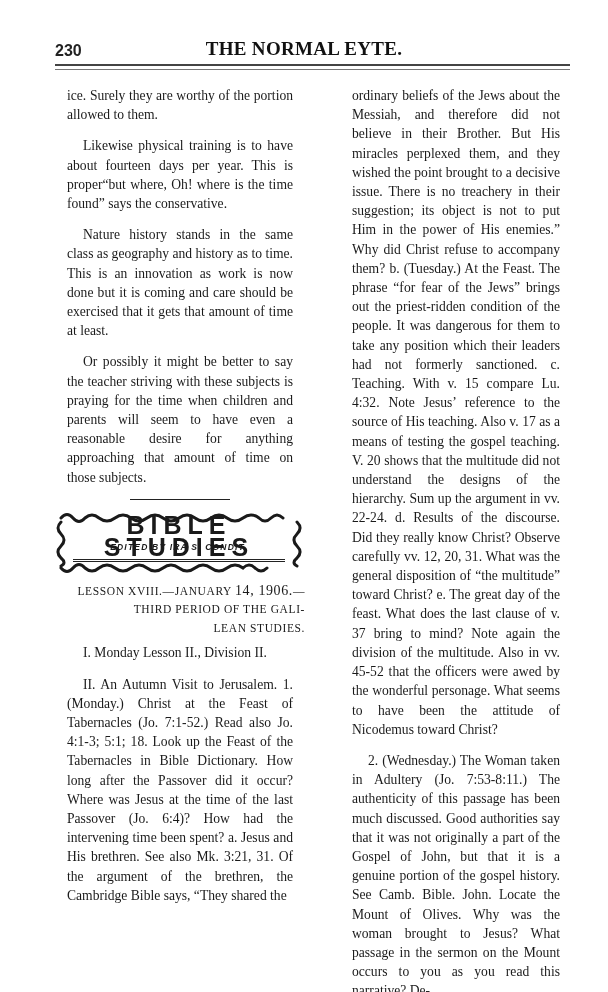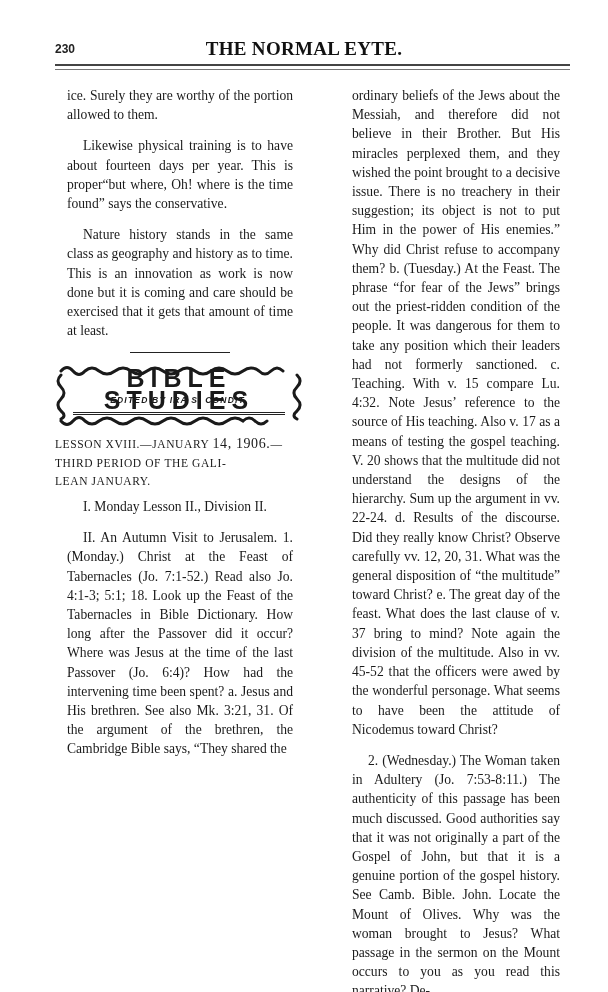--- a/index.html
+++ b/index.html
@@ -2,21 +2,21 @@
 <html><head>
 <meta charset="utf-8">
 <style>
   html, body { margin: 0; padding: 0; }
   body {
     width: 608px; height: 992px; background: #ffffff; position: relative; overflow: hidden;
     font-family: "DejaVu Serif", "Liberation Serif", serif; color: #1a1a1a;
   }
   .page-number {
     position: absolute; left: 55px; top: 42px; font-family: "Liberation Sans", sans-serif;
-    font-weight: bold; font-size: 12px; color: #222;
+    font-weight: bold; font-size: 16px; color: #222;
   }
   .running-title {
     position: absolute; left: 0; width: 608px; top: 38px; text-align: center;
     font-family: "Liberation Serif", serif; font-weight: bold; font-size: 19px; letter-spacing: 0.3px; color: #111;
   }
   .header-rule {
     position: absolute; left: 55px; top: 64px; width: 515px; height: 3px;
     border-top: 2px solid #444; border-bottom: 1px solid #777;
   }
   .col {
@@ -33,56 +33,57 @@
   .bible-box svg { position: absolute; left: 0; top: 0; }
   .bible-title {
     position: absolute; left: 20px; width: 212px; top: 6px; text-align: center;
     font-family: "Liberation Sans", sans-serif; font-weight: bold; font-size: 25px; letter-spacing: 6px;
     border-bottom: 3px double #222; line-height: 22px; padding-bottom: 1px;
   }
   .bible-editor {
     position: absolute; left: 20px; width: 212px; top: 30px; text-align: center;
     font-family: "Liberation Sans", sans-serif; font-weight: bold; font-size: 8.5px; letter-spacing: 1.2px; font-style: italic;
   }
-  .lesson-head { text-align: left; font-size: 11.5px; letter-spacing: 0.6px; line-height: 18.5px; }
+  .lesson-head { text-align: right; font-size: 11.5px; letter-spacing: 0.6px; line-height: 18.5px; }
   .lesson-head .big { font-size: 14px; }
 </style>
 </head>
 <body>
 
 <div>
   <div class="page-number">230</div>
   <div class="running-title">THE NORMAL EYTE.</div>
   <div class="header-rule"></div>
 </div>
 
 <div class="col col-left">
   <p>ice. Surely they are worthy of the portion allowed to them.</p>
   <p class="indent">Likewise physical training is to have about fourteen days per year. This is proper“but where, Oh! where is the time found” says the conservative.</p>
   <p class="indent">Nature history stands in the same class as geography and history as to time. This is an innovation as work is now done but it is coming and care should be exercised that it gets that amount of time at least.</p>
+  <p class="indent">Or possibly it might be better to say the teacher striving with these subjects is praying for the time when children and parents will seem to have even a reasonable desire for anything approaching that amount of time on those subjects.</p>
 
   <div class="short-rule"></div>
 
   <div class="bible-box">
     <svg width="252" height="70" viewBox="0 0 252 70">
       <g fill="none" stroke="#1a1a1a" stroke-width="3" stroke-linecap="round">
         <path d="M8 10 q6 -7 12 0 t12 0 q7 -6 14 0 q8 6 16 0 q8 -6 16 0 q8 6 16 0 q8 -6 16 0 q8 6 16 0 q8 -6 16 0 q8 6 16 0 q8 -6 16 0 q8 6 16 0 q8 -6 16 0 q6 6 12 0 t12 0"></path>
         <path d="M8 60 q6 7 12 0 t12 0 q7 6 14 0 q8 -6 16 0 q8 6 16 0 q8 -6 16 0 q8 6 16 0 q8 -6 16 0 q8 6 16 0 q8 -6 16 0 q8 6 16 0 q8 -6 16 0 q6 -6 12 0 t12 0"></path>
         <path d="M8 14 q-6 6 0 12 q6 6 0 12 q-6 6 0 12 q6 5 0 8"></path>
         <path d="M244 14 q6 6 0 12 q-6 6 0 12 q6 6 0 12 q-6 5 0 8"></path>
       </g>
     </svg>
     <div class="bible-title">BIBLE STUDIES</div>
     <div class="bible-editor">EDITED BY IRA S. CONDIT.</div>
   </div>
 
   <div class="lesson-head">
     <div><span>LESSON XVIII.—JANUARY </span><span class="big">14, 1906.</span><span>—</span></div>
     <div>THIRD PERIOD OF THE GALI-</div>
-    <div>LEAN JANUARY.</div>
+    <div>LEAN STUDIES.</div>
   </div>
 
   <p class="indent gap">I. Monday Lesson II., Division II.</p>
   <p class="indent">II. An Autumn Visit to Jerusalem. 1. (Monday.) Christ at the Feast of Tabernacles (Jo. 7:1-52.) Read also Jo. 4:1-3; 5:1; 18. Look up the Feast of the Tabernacles in Bible Dictionary. How long after the Passover did it occur? Where was Jesus at the time of the last Passover (Jo. 6:4)? How had the intervening time been spent? a. Jesus and His brethren. See also Mk. 3:21, 31. Of the argument of the brethren, the Cambridge Bible says, “They shared the</p>
 </div>
 
 <div class="col col-right">
   <p>ordinary beliefs of the Jews about the Messiah, and therefore did not believe in their Brother. But His miracles perplexed them, and they wished the point brought to a decisive issue. There is no treachery in their suggestion; its object is not to put Him in the power of His enemies.” Why did Christ refuse to accompany them? b. (Tuesday.) At the Feast. The phrase “for fear of the Jews” brings out the priest-ridden condition of the people. It was dangerous for them to take any position which their leaders had not formerly sanctioned. c. Teaching. With v. 15 compare Lu. 4:32. Note Jesus’ reference to the source of His teaching. Also v. 17 as a means of testing the gospel teaching. V. 20 shows that the multitude did not understand the designs of the hierarchy. Sum up the argument in vv. 22-24. d. Results of the discourse. Did they really know Christ? Observe carefully vv. 12, 20, 31. What was the general disposition of “the multitude” toward Christ? e. The great day of the feast. What does the last clause of v. 37 bring to mind? Note again the division of the multitude. Also in vv. 45-52 that the officers were awed by the wonderful personage. What seems to have been the attitude of Nicodemus toward Christ?</p>
   <p class="indent gap">2. (Wednesday.) The Woman taken in Adultery (Jo. 7:53-8:11.) The authenticity of this passage has been much discussed. Good authorities say that it was not originally a part of the Gospel of John, but that it is a genuine portion of the gospel history. See Camb. Bible. John. Locate the Mount of Olives. Why was the woman brought to Jesus? What passage in the sermon on the Mount occurs to you as you read this narrative? De-</p>
 </div>

